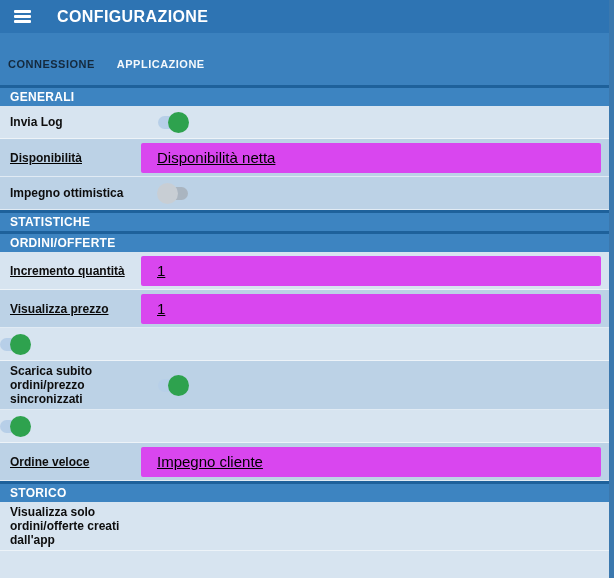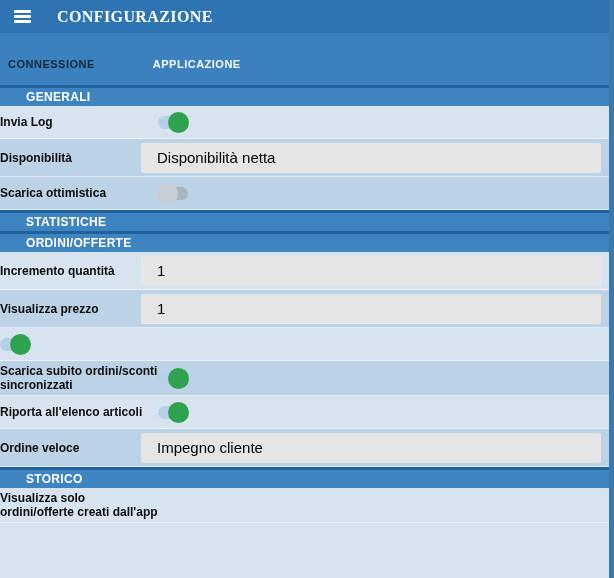--- a/index.html
+++ b/index.html
@@ -8,54 +8,54 @@
     font-family:"Liberation Sans", sans-serif;
     background:var(--row-light,#d7e4f0);
   }
   
   .appbar{
     height:33px;background:var(--app-bar,#2e74b3);
     display:flex;align-items:center;
   }
   .hamburger{width:17px;height:13px;margin-left:14px;display:flex;flex-direction:column;justify-content:space-between;cursor:pointer;}
   .hamburger span{display:block;height:2.6px;background:#fff;border-radius:1px;}
-  .appbar-title{color:#fff;font-weight:bold;font-size:16px;letter-spacing:.4px;margin-left:26px;font-family:Liberation Serif, serif;}
+  .appbar-title{color:#fff;font-weight:bold;font-size:16px;letter-spacing:.4px;margin-left:26px;}
   
   .tabstrip{
     height:52px;background:var(--tab-strip,#3b81be);
     display:flex;align-items:flex-end;gap:22px;
     padding:0 0 15px 8px;box-sizing:border-box;
   }
   .tab{font-size:11px;font-weight:bold;letter-spacing:.5px;cursor:pointer;}
   .tab.selected{color:var(--tab-selected,#14293d);text-align:center;}
-  .tab:not(.selected){color:#f5f9fc;margin-left:36px;}
+  .tab:not(.selected){color:#f5f9fc;}
   
   .section-header{
     height:18px;background:var(--section-header,#3d84c1);
     border-top:3px solid var(--section-border,#1e619b);
     color:#fff;font-weight:bold;font-size:12px;letter-spacing:.3px;
-    display:flex;align-items:center;padding-left:26px;
+    display:flex;align-items:center;padding-left:10px;
   }
   .row{
     display:flex;align-items:center;box-sizing:border-box;
     border-bottom:1px solid rgba(255,255,255,.55);
   }
   .row.light{background:var(--row-light,#d7e4f0);}
   .row.dark{background:var(--row-dark,#bcd2e6);}
   .row.toggle-row{min-height:33px;padding:3px 0;}
-  .row.input-row{height:38px;}
+  .row.input-row{height:38px;text-decoration:underline;}
   .row-label{
-    box-sizing:border-box;flex-shrink:0;
+    box-sizing:border-box;padding-left:10px;flex-shrink:0;
     font-size:12px;font-weight:bold;color:#0d0d0d;line-height:14px;
   }
   .toggle-row .row-label{width:158px;}
   .input-row .row-label{width:141px;}
   .field{
     flex:1;margin-right:13px;height:30px;border:none;outline:none;
-    background:#e5e5e5;border-radius:2px;
+    background:#d946ef;border-radius:2px;
     font-family:inherit;font-size:15px;color:#000;padding:0 6px 0 16px;
   }
   
   .toggle{position:relative;width:30px;height:21px;flex-shrink:0;cursor:pointer;}
   .toggle .track{position:absolute;left:0;top:4px;width:30px;height:13px;border-radius:7px;}
   .toggle .knob{position:absolute;top:0;width:21px;height:21px;border-radius:50%;}
   .toggle.on .track{background:var(--toggle-on-track,#b7cfe8);}
   .toggle.on .knob{left:10px;background:var(--toggle-on,#2ea24e);}
   .toggle.off .track{background:var(--toggle-off-track,#aab5c0);}
   .toggle.off .knob{left:-1px;background:var(--toggle-off-knob,#c8ced4);}
@@ -86,21 +86,21 @@
       <div class="toggle on">
         <span class="track"></span>
         <span class="knob"></span>
       </div>
     </div>
     <div class="row dark input-row">
       <div class="row-label">Disponibilità</div>
       <input class="field" type="text" value="Disponibilità netta" style="">
     </div>
     <div class="row dark toggle-row">
-      <div class="row-label">Scarica ottimistica</div>
+      <div class="row-label">Impegno ottimistica</div>
       <div class="toggle off">
         <span class="track"></span>
         <span class="knob"></span>
       </div>
     </div>
     <div class="section-header">STATISTICHE</div>
     <div class="section-header">ORDINI/OFFERTE</div>
     <div class="row light input-row">
       <div class="row-label">Incremento quantità</div>
       <input class="field" type="text" value="1" style="">
@@ -109,28 +109,27 @@
       <div class="row-label">Visualizza prezzo</div>
       <input class="field" type="text" value="1" style="">
     </div>
     <div class="row light toggle-row">
       <div class="toggle on">
         <span class="track"></span>
         <span class="knob"></span>
       </div>
     </div>
     <div class="row dark toggle-row">
-      <div class="row-label">Scarica subito ordini/sconti sincronizzati</div>
+      <div class="row-label">Scarica subito ordini/prezzo sincronizzati</div>
       <div class="toggle on">
         <span class="track"></span>
         <span class="knob"></span>
       </div>
     </div>
     <div class="row light toggle-row">
-      <div class="row-label">Riporta all'elenco articoli</div>
       <div class="toggle on">
         <span class="track"></span>
         <span class="knob"></span>
       </div>
     </div>
     <div class="row dark input-row">
       <div class="row-label">Ordine veloce</div>
       <input class="field" type="text" value="Impegno cliente" style="">
     </div>
     <div class="section-header">STORICO</div>

